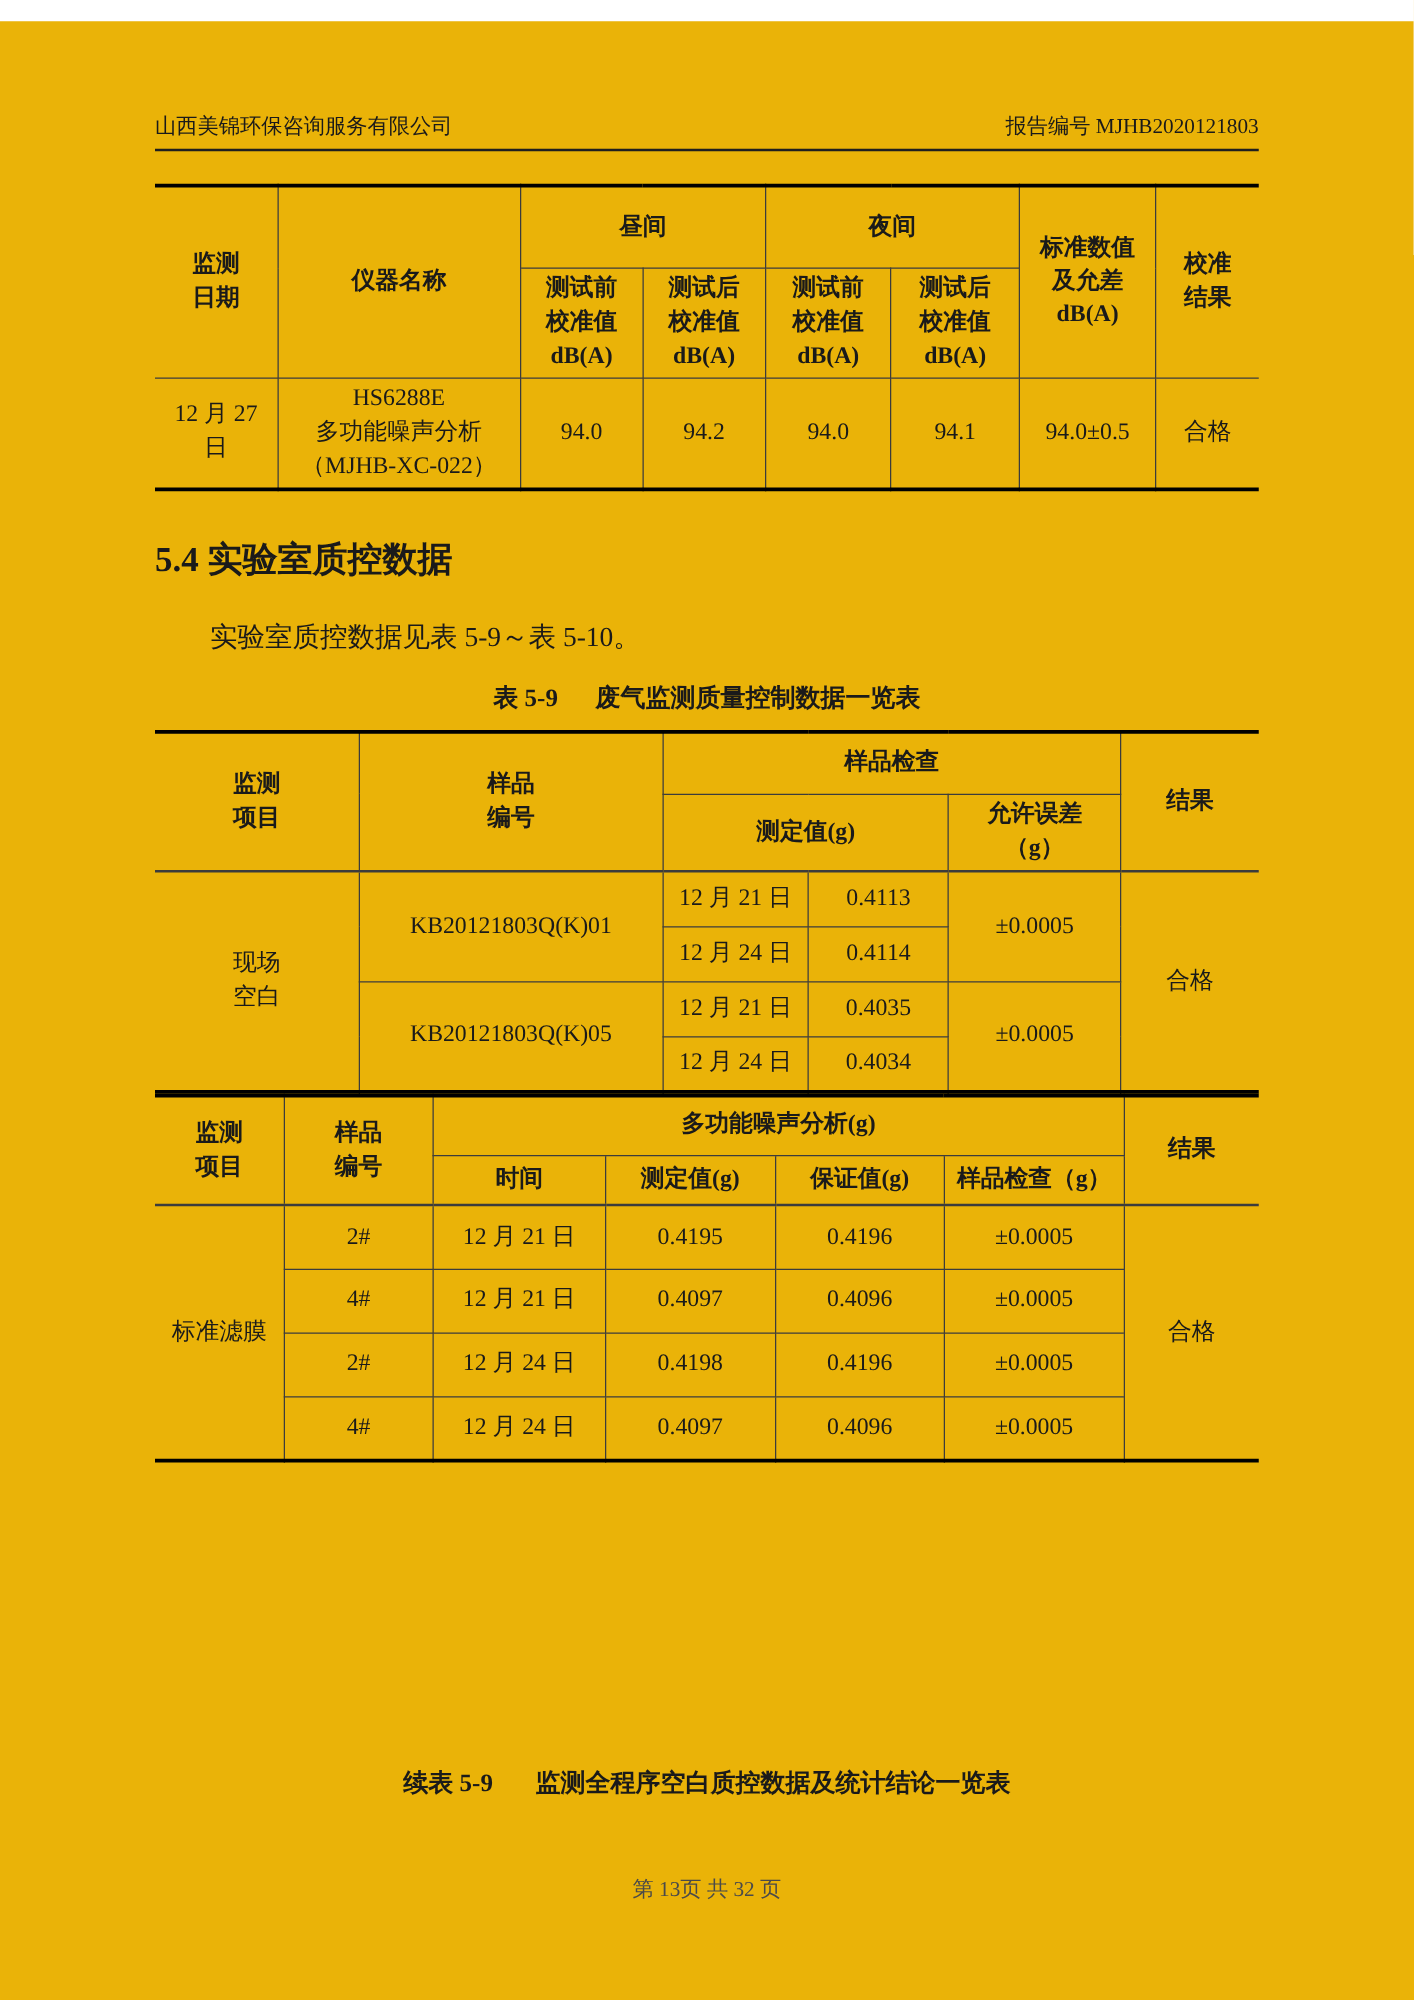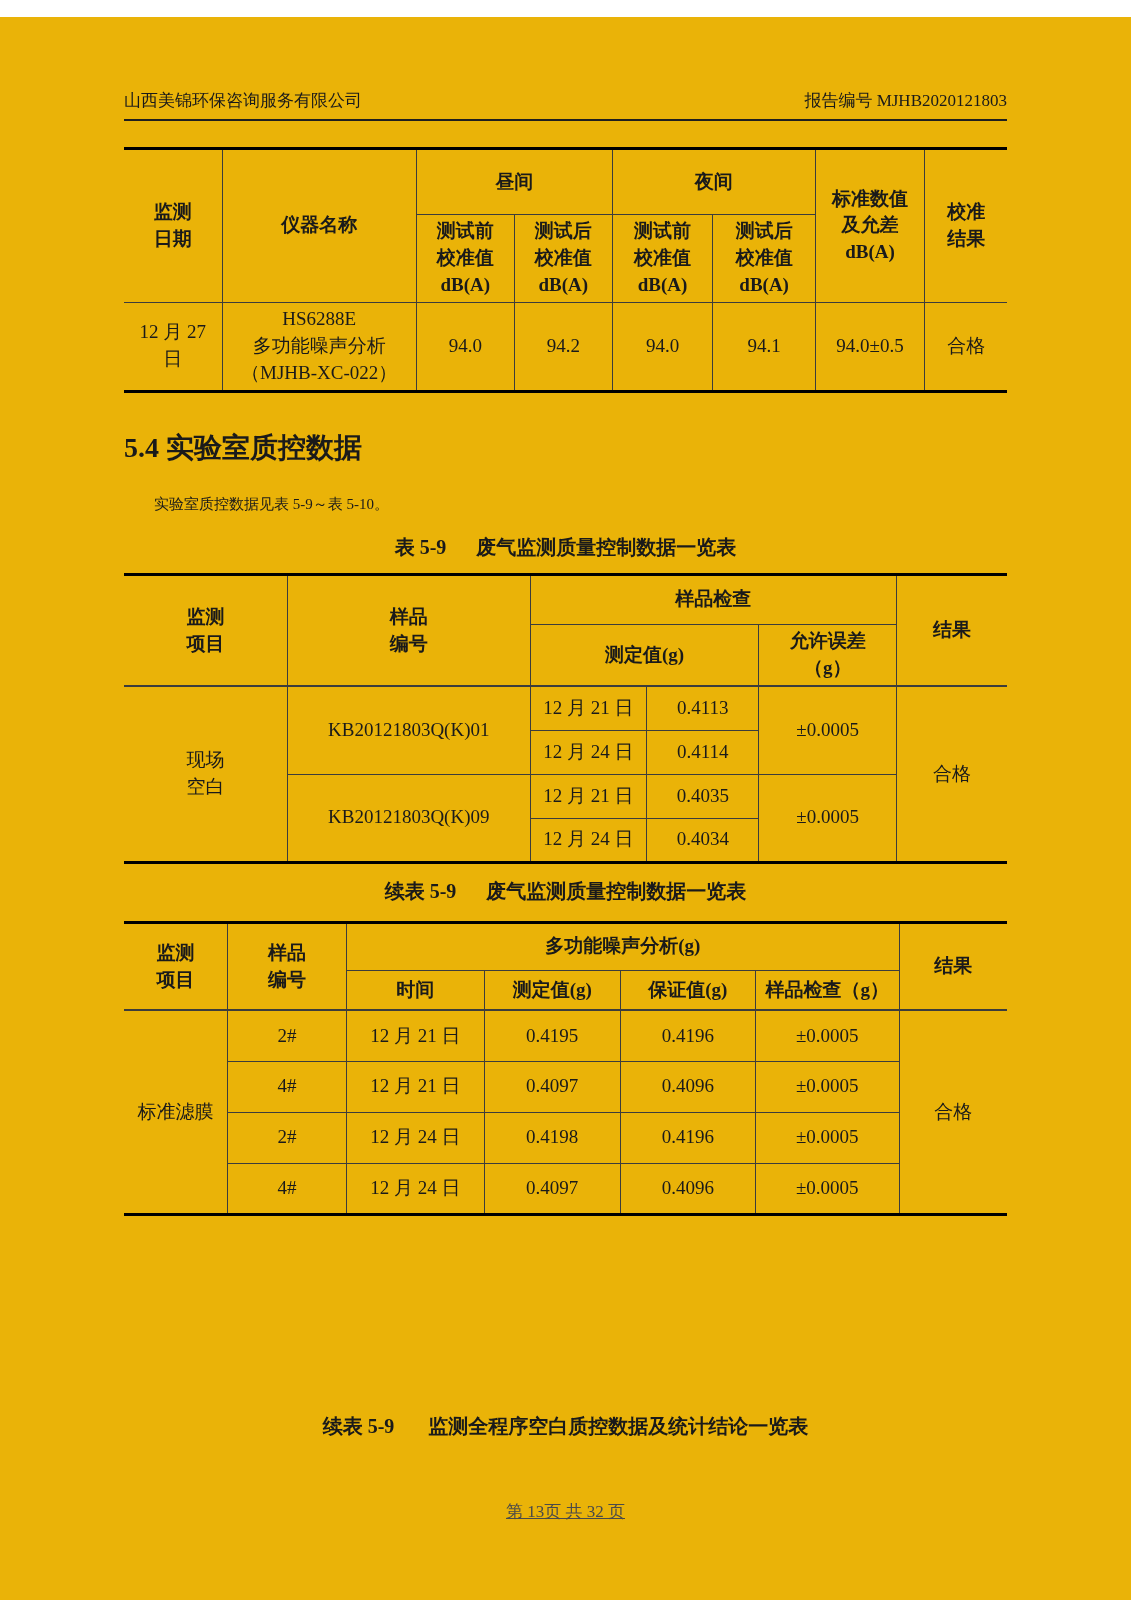--- a/index.html
+++ b/index.html
@@ -62,21 +62,21 @@
   .t3 tbody tr { height: 51px; }
 
   
   .section-heading {
     margin-top: 36px;
     font-size: 28px;
     font-weight: bold;
   }
   .section-paragraph {
     margin-top: 28px;
-    font-size: 15px;
+    font-size: 22px;
     text-indent: 2em;
   }
   .table-caption {
     margin-top: 20px;
     margin-bottom: 12px;
     text-align: center;
     font-size: 20px;
     font-weight: bold;
   }
   .table-caption .cap-label { margin-right: 30px; }
@@ -90,21 +90,20 @@
     font-weight: bold;
   }
   .next-caption .cap-label { margin-right: 34px; }
   .page-footer {
     position: absolute;
     top: 1483px; left: 0;
     width: 100%;
     text-align: center;
     font-size: 17px;
     color: #4a4a4a;
-    text-decoration: underline;
   }
 </style>
 </head>
 <body>
 
 <div class="page">
 
   <div class="page-header">
     <span>山西美锦环保咨询服务有限公司</span>
     <span>报告编号 MJHB2020121803</span>
@@ -205,35 +204,32 @@
         <td>12 月 21 日</td>
         <td>0.4113</td>
         <td rowspan="2">±0.0005</td>
         <td rowspan="4" class="edge-r">合格</td>
       </tr>
       <tr>
         <td>12 月 24 日</td>
         <td>0.4114</td>
       </tr>
       <tr>
-        <td rowspan="2">KB20121803Q(K)09</td>
+        <td rowspan="2">KB20121803Q(K)05</td>
         <td>12 月 21 日</td>
         <td>0.4035</td>
         <td rowspan="2">±0.0005</td>
       </tr>
       <tr>
         <td>12 月 24 日</td>
         <td>0.4034</td>
       </tr>
     </tbody>
   </table>
 
-  <div class="table-caption caption2">
-    <span class="cap-label">续表 5-9</span><span>废气监测质量控制数据一览表</span>
-  </div>
 
   <table class="doc-table t3">
     <colgroup>
       <col style="width:11.7%">
         <col style="width:13.5%">
         <col style="width:15.6%">
         <col style="width:15.4%">
       <col style="width:15.3%">
         <col style="width:16.3%">
         <col style="width:12.2%">

